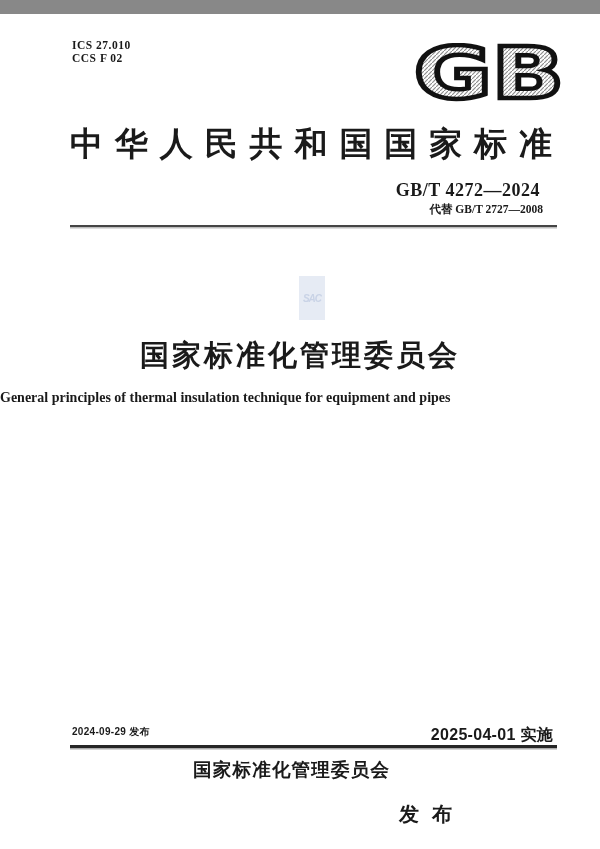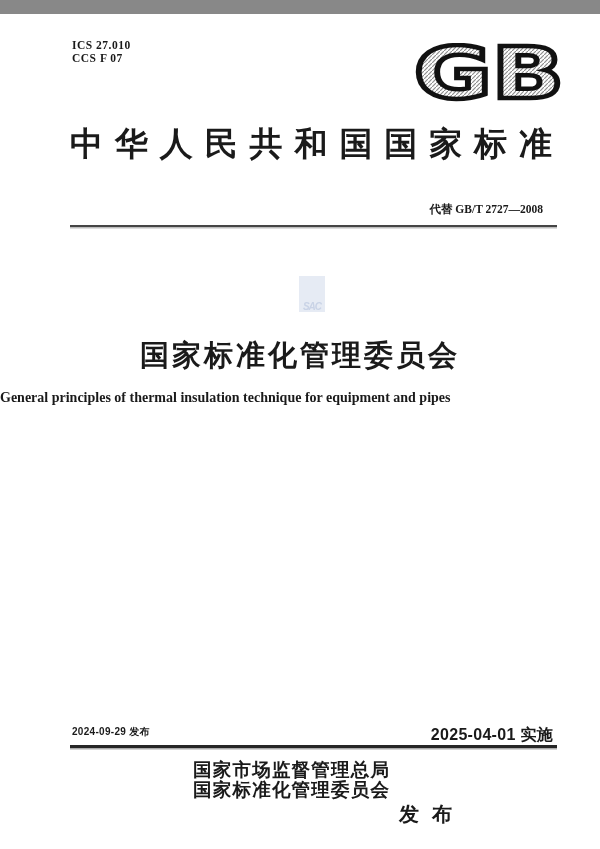--- a/index.html
+++ b/index.html
@@ -41,23 +41,23 @@
     font-family:"Liberation Serif", serif;
   }
   .rule-top{
     position:absolute;left:70px;right:43px;top:211px;
     height:2px;background:#454545;
     box-shadow:0 1.5px 0 #bdbdbd;
   }
   
   .watermark{
     position:absolute;left:299px;top:262px;
-    width:26px;height:36px;
+    width:26px;height:44px;
     background:#e6ebf4;
-    display:flex;align-items:flex-end;justify-content:center;
+    display:flex;align-items:center;justify-content:center;
   }
   .watermark span{
     font-family:"Liberation Sans", sans-serif;
     font-style:italic;font-weight:bold;font-size:10px;
     color:#c9d3e6;letter-spacing:-1px;
   }
   .title-cn{
     position:absolute;left:0;top:322px;width:100%;
     text-align:center;
     font-family:"Liberation Sans", sans-serif;
@@ -99,54 +99,54 @@
     white-space:nowrap;
   }
 </style>
 </head>
 <body>
 
 <div class="page">
 
   <div class="ics-block">
     <div>ICS 27.010</div>
-    <div>CCS F 07</div>
+    <div>CCS F 02</div>
   </div>
 
   <svg class="gb-logo" width="162" height="62" viewBox="0 0 162 62" aria-hidden="true">
     <defs>
       <pattern id="hatch" width="4" height="4" patternUnits="userSpaceOnUse">
         <rect width="4" height="4" fill="#ffffff"></rect>
         <path d="M0 4 L4 0" stroke="#8f8f8f" stroke-width="1.2"></path>
       </pattern>
     </defs>
     <text x="81" y="55" text-anchor="middle" font-family="'DejaVu Sans', sans-serif" font-weight="bold" font-size="72" fill="url(#hatch)" stroke="#111111" stroke-width="4.5" textLength="150" lengthAdjust="spacingAndGlyphs">GB</text>
   </svg>
 
   <div class="heading">中华人民共和国国家标准</div>
 
+  <div class="std-no">GB/T 4272—2024</div>
 
   <div class="replaces">代替 GB/T 2727—2008</div>
 
   <div class="rule-top"></div>
 
   <div class="watermark">
     <span>SAC</span>
   </div>
 
   <div class="title-cn">国家标准化管理委员会</div>
 
   <div class="title-en">General principles of thermal insulation technique for equipment and pipes</div>
 
   <div class="issue-date">2024-09-29 发布</div>
 
   <div class="impl-date">2025-04-01 实施</div>
 
   <div class="rule-bottom"></div>
 
   <div class="publisher">
-    <div>国家市场监督管理总局</div>
     <div>国家标准化管理委员会</div>
   </div>
 
   <div class="issued-label">发布</div>
 
 </div>
 
 </body></html>

